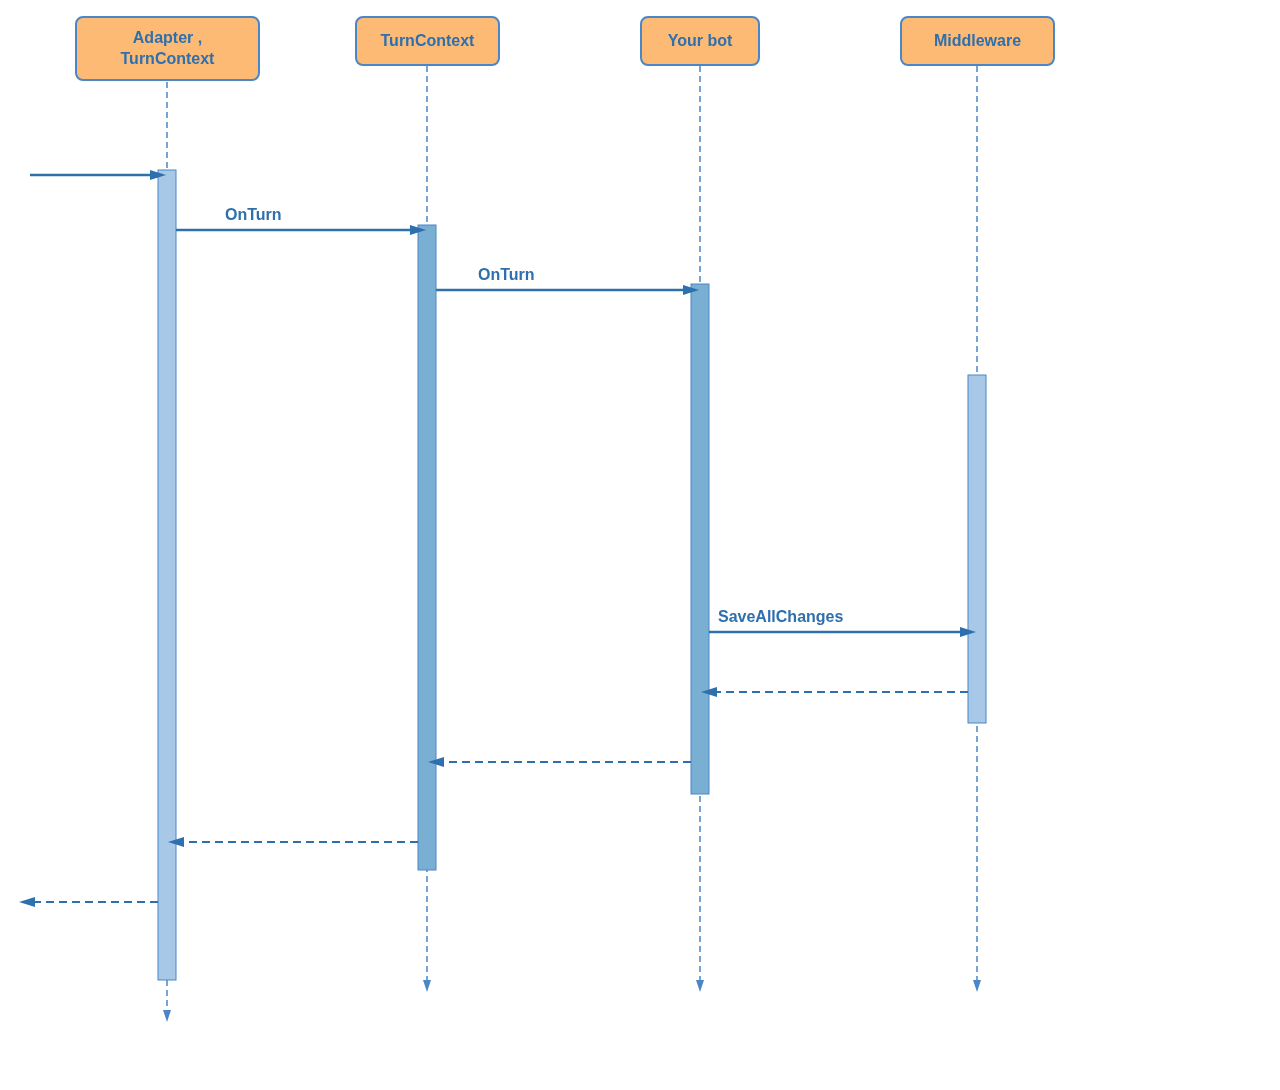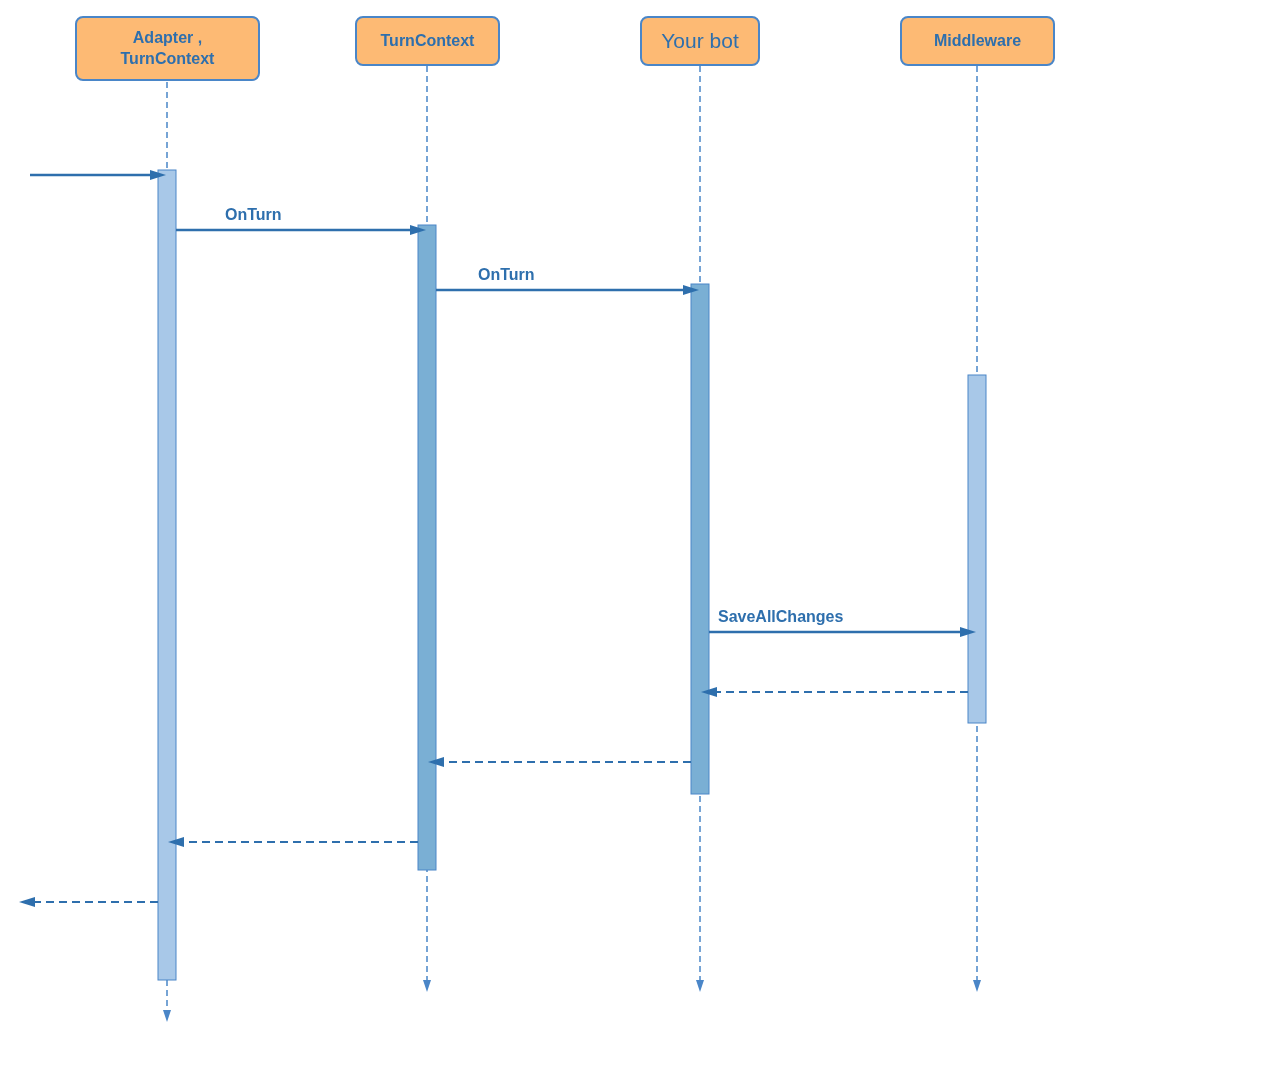--- a/index.html
+++ b/index.html
@@ -100,20 +100,20 @@
   <div class="actor-box" style="left:75px; top:16px; width:185px; height:65px; line-height:1.3;">
     <span style="white-space:pre-line; color:#2e6fad; font-weight:700; font-size:16px;">Adapter ,
 TurnContext</span>
   </div>
 
   <div class="actor-box" style="left:355px; top:16px; width:145px; height:50px;">
     <span style="color:#2e6fad; font-weight:700; font-size:16px;">TurnContext</span>
   </div>
 
   <div class="actor-box" style="left:640px; top:16px; width:120px; height:50px;">
-    <span style="color:#2e6fad; font-weight:400; font-size:21px;">Your bot</span>
+    <span style="color:#2e6fad; font-weight:700; font-size:16px;">Your bot</span>
   </div>
 
   <div class="actor-box" style="left:900px; top:16px; width:155px; height:50px;">
     <span style="color:#2e6fad; font-weight:700; font-size:16px;">Middleware</span>
   </div>
 
 </div>
 
 </body></html>

